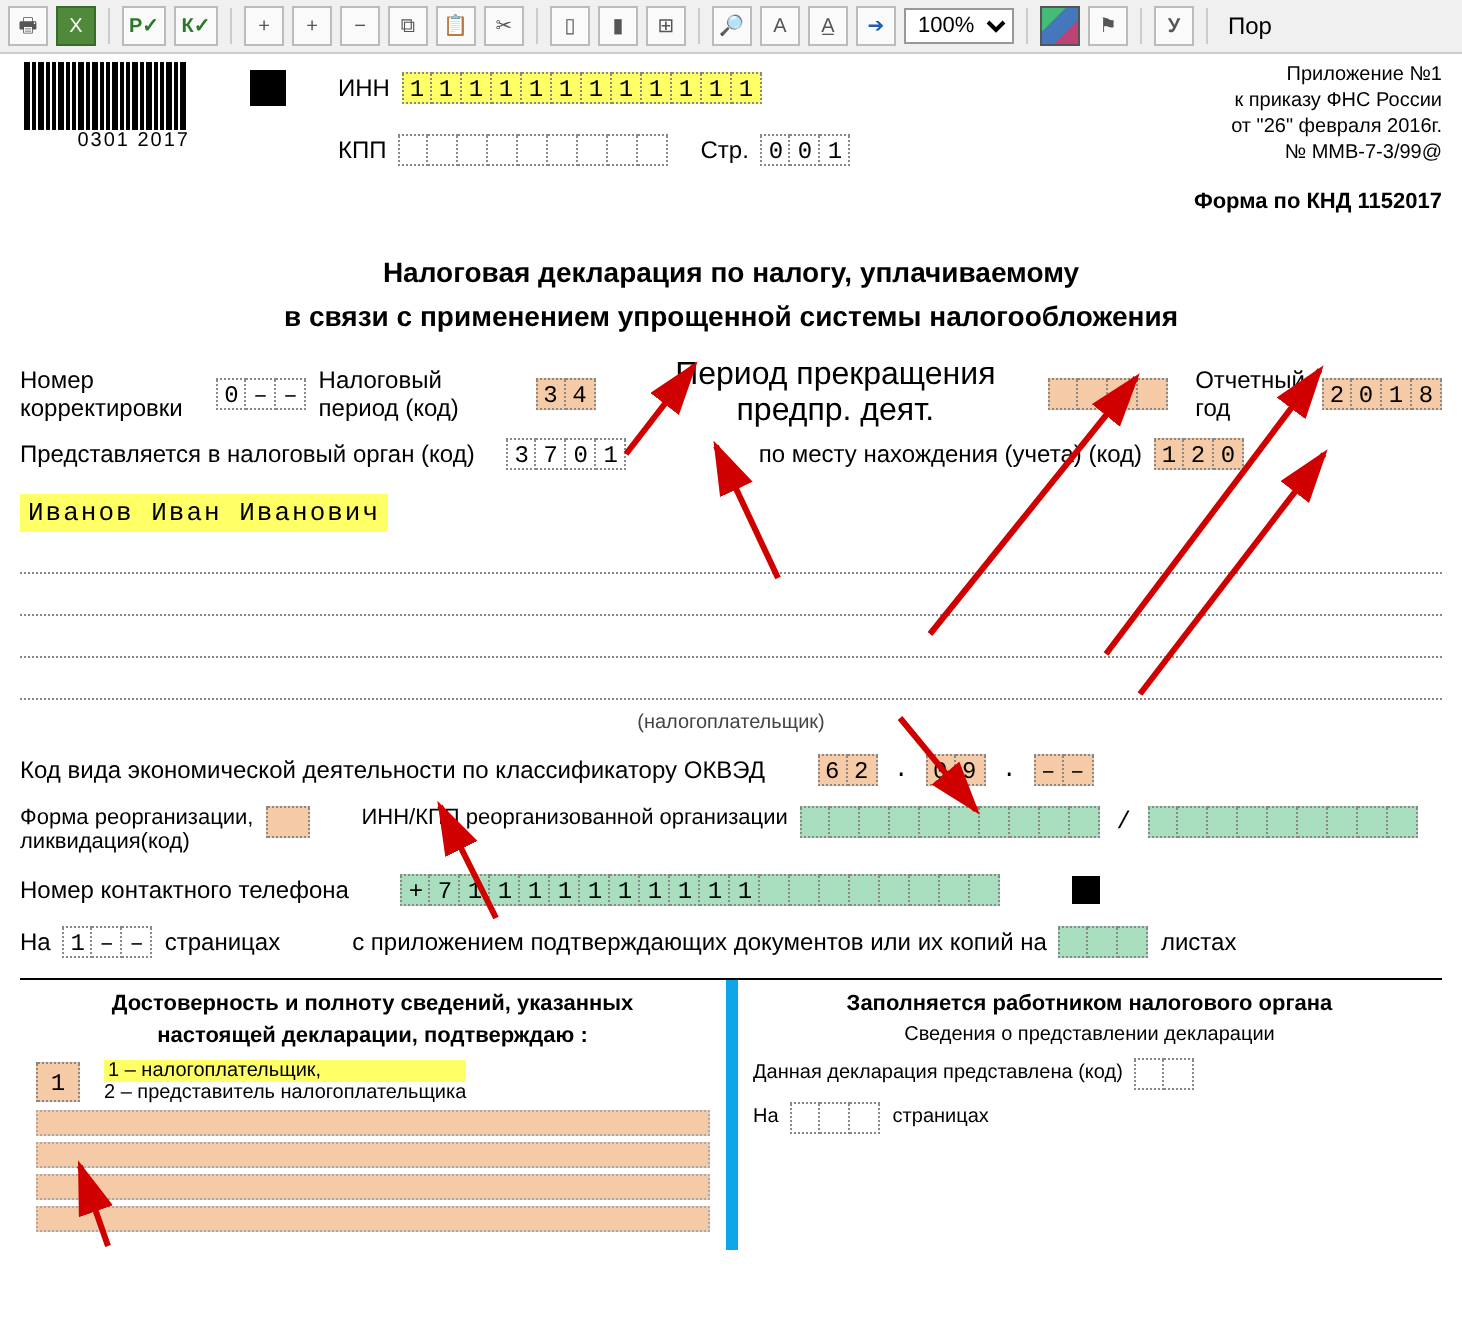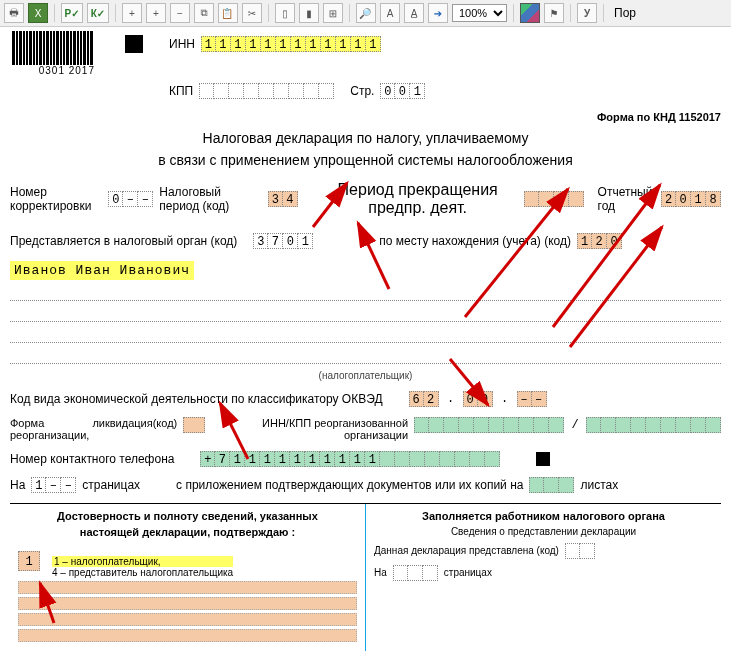--- a/index.html
+++ b/index.html
@@ -92,23 +92,23 @@
   .hl-green { background: #a9dfbf; }
   .meta-right {
     margin-left: auto;
     text-align: right;
     font-size: 10px;
     line-height: 1.3;
   }
   .knd { float: right; font-size: 11px; font-weight: bold; margin-top: 8px; margin-left: 16px; }
   .title {
     text-align: center;
-    font-weight: normal;
+    font-weight: bold;
     font-size: 14px;
-    margin: 6px 40px 4px 40px;
+    margin: 20px 40px 4px 40px;
     line-height: 1.3;
   }
   .name-hl {
     display: inline-block;
     background: #ffff66;
     font-family: "Courier New", monospace;
     padding: 2px 4px;
     font-size: 13px;
     letter-spacing: 1px;
   }
@@ -128,23 +128,23 @@
   .bottom-grid {
     display: flex;
     border-top: 1px solid #000;
     margin-top: 10px;
   }
   .bcol {
     flex: 1;
     padding: 6px 8px;
     position: relative;
   }
-  .bcol.left { border-right: 1px solid #0ea5e9; }
+  .bcol.left { border-right: 6px solid #0ea5e9; }
   .bh { font-weight: bold; font-size: 11px; text-align: center; margin-bottom: 4px; }
-  .small { font-size: 10px; margin-top: 12px; }
+  .small { font-size: 10px; }
   .note-y { background: #ffff66; padding: 0 2px; }
   .arrow {
     position: absolute;
     pointer-events: none;
   }
   .tbtn.multi {
     background: linear-gradient(135deg,#4b7 0 33%,#47b 33% 66%,#b47 66% 100%);
     border-color:#555;
   }
   .formrow { display:flex; align-items:center; gap:6px; margin-top:6px; }
@@ -218,21 +218,21 @@
           <span class="w"></span>
           <span></span>
           <span></span>
           <span class="w"></span>
           <span></span>
           <span class="w"></span>
       </div>
       <div class="barcode-txt">0301 2017</div>
     </div>
 
-    <div style="display:flex;flex-direction:column;gap:22px;">
+    <div style="display:flex;flex-direction:column;gap:6px;">
       <div class="row">
         <div class="black-sq"></div>
         <span class="lbl" style="margin-left:20px">ИНН</span>
         <div class="cellgroup">
           <div class="cell hl-yellow">1</div>
           <div class="cell hl-yellow">1</div>
           <div class="cell hl-yellow">1</div>
           <div class="cell hl-yellow">1</div>
           <div class="cell hl-yellow">1</div>
           <div class="cell hl-yellow">1</div>
@@ -260,20 +260,26 @@
         </div>
         <span class="lbl" style="margin-left:10px">Стр.</span>
         <div class="cellgroup">
           <div class="cell">0</div>
           <div class="cell">0</div>
           <div class="cell">1</div>
         </div>
       </div>
     </div>
 
+    <div class="meta-right">
+      <div>Приложение №1</div>
+      <div>к приказу ФНС России</div>
+      <div>от "26" февраля 2016г.</div>
+      <div>№ ММВ-7-3/99@</div>
+    </div>
   </div>
 
   <div class="knd">Форма по КНД 1152017</div>
   <div style="clear:both"></div>
 
   <div class="title">Налоговая декларация по налогу, уплачиваемому</div>
   <div class="title" style="margin-top:0">в связи с применением упрощенной системы налогообложения</div>
 
   <div class="row" style="margin-top:12px">
     <span class="lbl">Номер корректировки</span>
@@ -296,21 +302,21 @@
     </div>
     <span class="lbl" style="margin-left:8px">Отчетный год</span>
     <div class="cellgroup">
       <div class="cell hl-orange">2</div>
       <div class="cell hl-orange">0</div>
       <div class="cell hl-orange">1</div>
       <div class="cell hl-orange">8</div>
     </div>
   </div>
 
-  <div class="row" style="margin-top:16px">
+  <div class="row" style="margin-top:4px">
     <span class="lbl">Представляется в налоговый орган     (код)</span>
     <div class="cellgroup" style="margin-left:10px">
       <div class="cell">3</div>
       <div class="cell">7</div>
       <div class="cell">0</div>
       <div class="cell">1</div>
     </div>
     <span class="lbl" style="margin-left:60px">по месту нахождения (учета) (код)</span>
     <div class="cellgroup">
       <div class="cell hl-orange">1</div>
@@ -341,21 +347,21 @@
       <div class="cell hl-orange">9</div>
     </div>
     <span class="slashcell">.</span>
     <div class="cellgroup">
       <div class="cell hl-orange">–</div>
       <div class="cell hl-orange">–</div>
     </div>
   </div>
 
   <div class="row" style="margin-top:10px;align-items:flex-start">
-    <div style="display:flex;flex-direction:row;font-size:11px;line-height:1.1">
+    <div style="display:flex;flex-direction:column;font-size:11px;line-height:1.1">
       <span>Форма реорганизации,</span>
       <span>ликвидация(код)</span>
     </div>
     <div class="cellgroup">
       <div class="cell hl-orange" style="width:22px"></div>
     </div>
     <div style="display:flex;flex-direction:column;font-size:11px;line-height:1.1;margin-left:20px;text-align:right">
       <span>ИНН/КПП реорганизованной организации</span>
     </div>
     <div class="cellgroup">
@@ -429,21 +435,21 @@
   </div>
 
   <div class="bottom-grid">
     <div class="bcol left">
       <div class="bh">Достоверность и полноту сведений, указанных</div>
       <div class="bh">настоящей декларации, подтверждаю :</div>
       <div class="formrow">
         <div class="cell hl-orange" style="width:22px;height:20px;line-height:20px">1</div>
         <div class="small" style="display:flex;flex-direction:column;margin-left:6px">
           <span class="note-y">1 – налогоплательщик,</span>
-          <span>4 – представитель налогоплательщика</span>
+          <span>2 – представитель налогоплательщика</span>
         </div>
       </div>
       <div class="strline"></div>
       <div class="strline"></div>
       <div class="strline"></div>
       <div class="strline"></div>
     </div>
     <div class="bcol">
       <div class="bh">Заполняется работником налогового органа</div>
       <div class="small" style="text-align:center;margin:4px 0">Сведения о представлении декларации</div>

